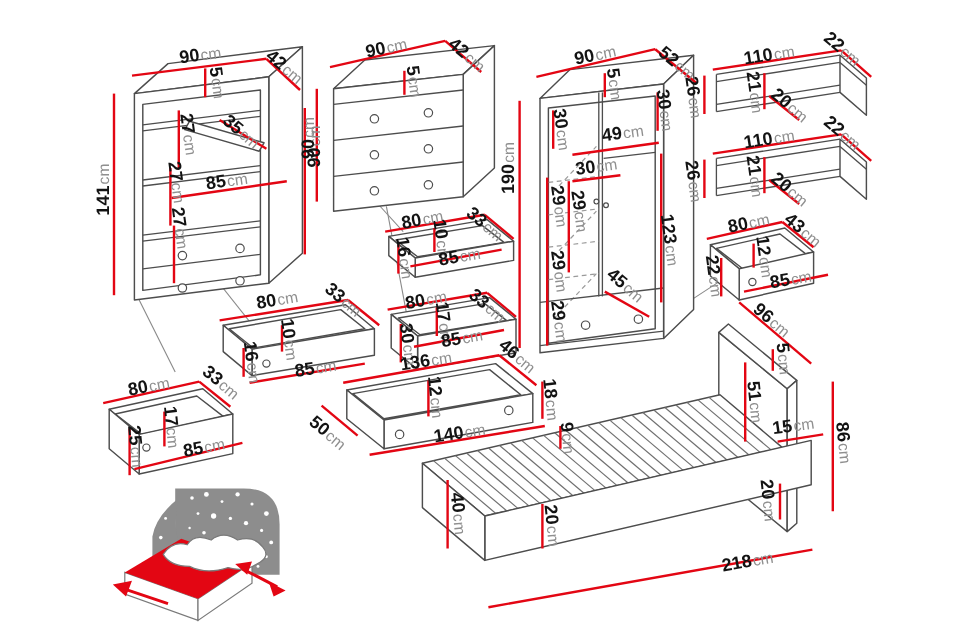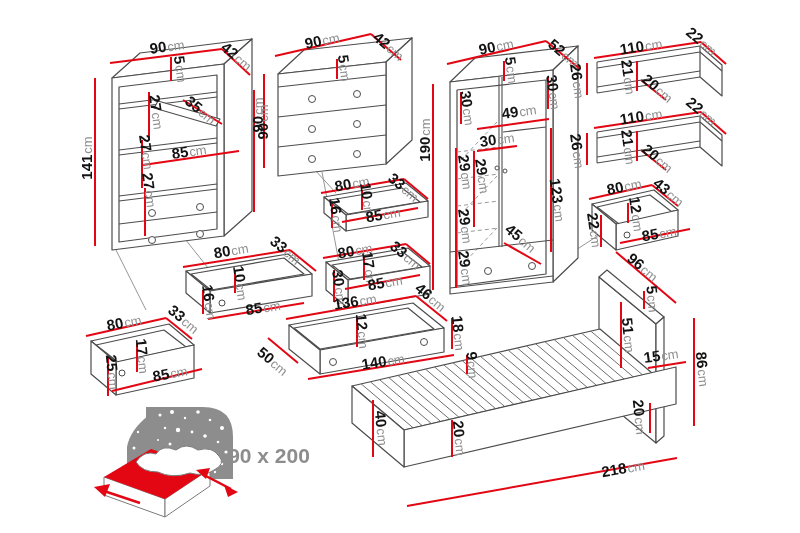--- a/index.html
+++ b/index.html
@@ -406,14 +406,13 @@
 <div class="dim" style="left:382px;top:428px;--r:84deg"><b>40</b><i>cm</i></div>
 <div class="dim" style="left:460px;top:438px;--r:84deg"><b>20</b><i>cm</i></div>
 <div class="dim" style="left:623px;top:468px;--r:-10deg"><b>218</b><i>cm</i></div>
 <div class="dim" style="left:643px;top:267px;--r:40deg"><b>96</b><i>cm</i></div>
 <div class="dim" style="left:653px;top:299px;--r:84deg"><b>5</b><i>cm</i></div>
 <div class="dim" style="left:629px;top:335px;--r:84deg"><b>51</b><i>cm</i></div>
 <div class="dim" style="left:661px;top:355px;--r:-8deg"><b>15</b><i>cm</i></div>
 <div class="dim" style="left:703px;top:369px;--r:84deg"><b>86</b><i>cm</i></div>
 <div class="dim" style="left:640px;top:417px;--r:84deg"><b>20</b><i>cm</i></div>
 
-<div class="size-label" style="left:269px;top:456px">90 x 200</div>
 </div>
 
 </body></html>

